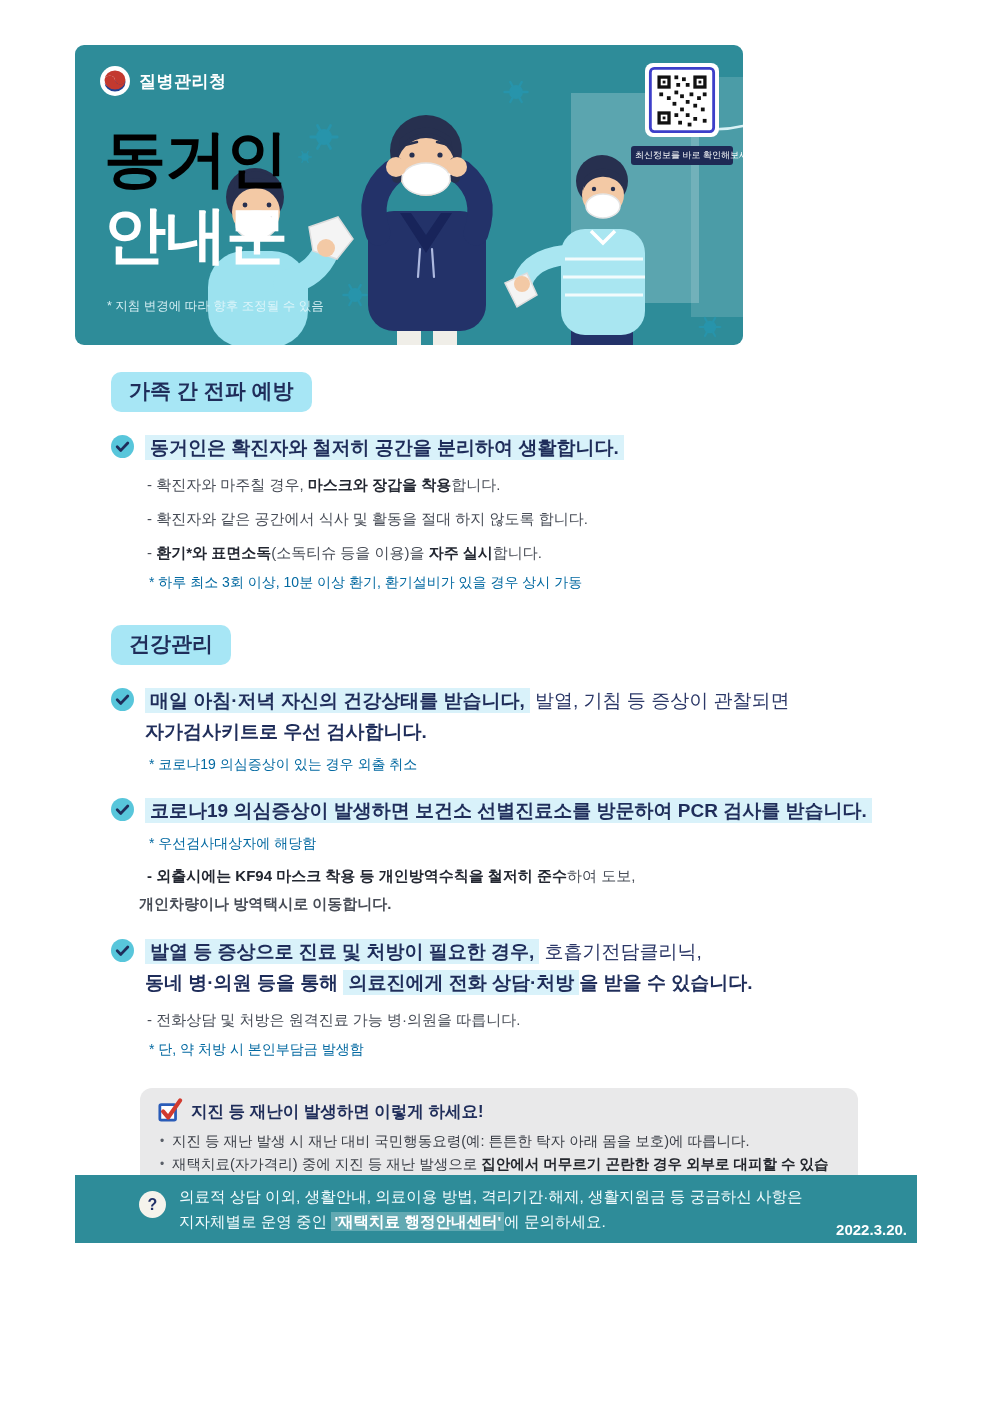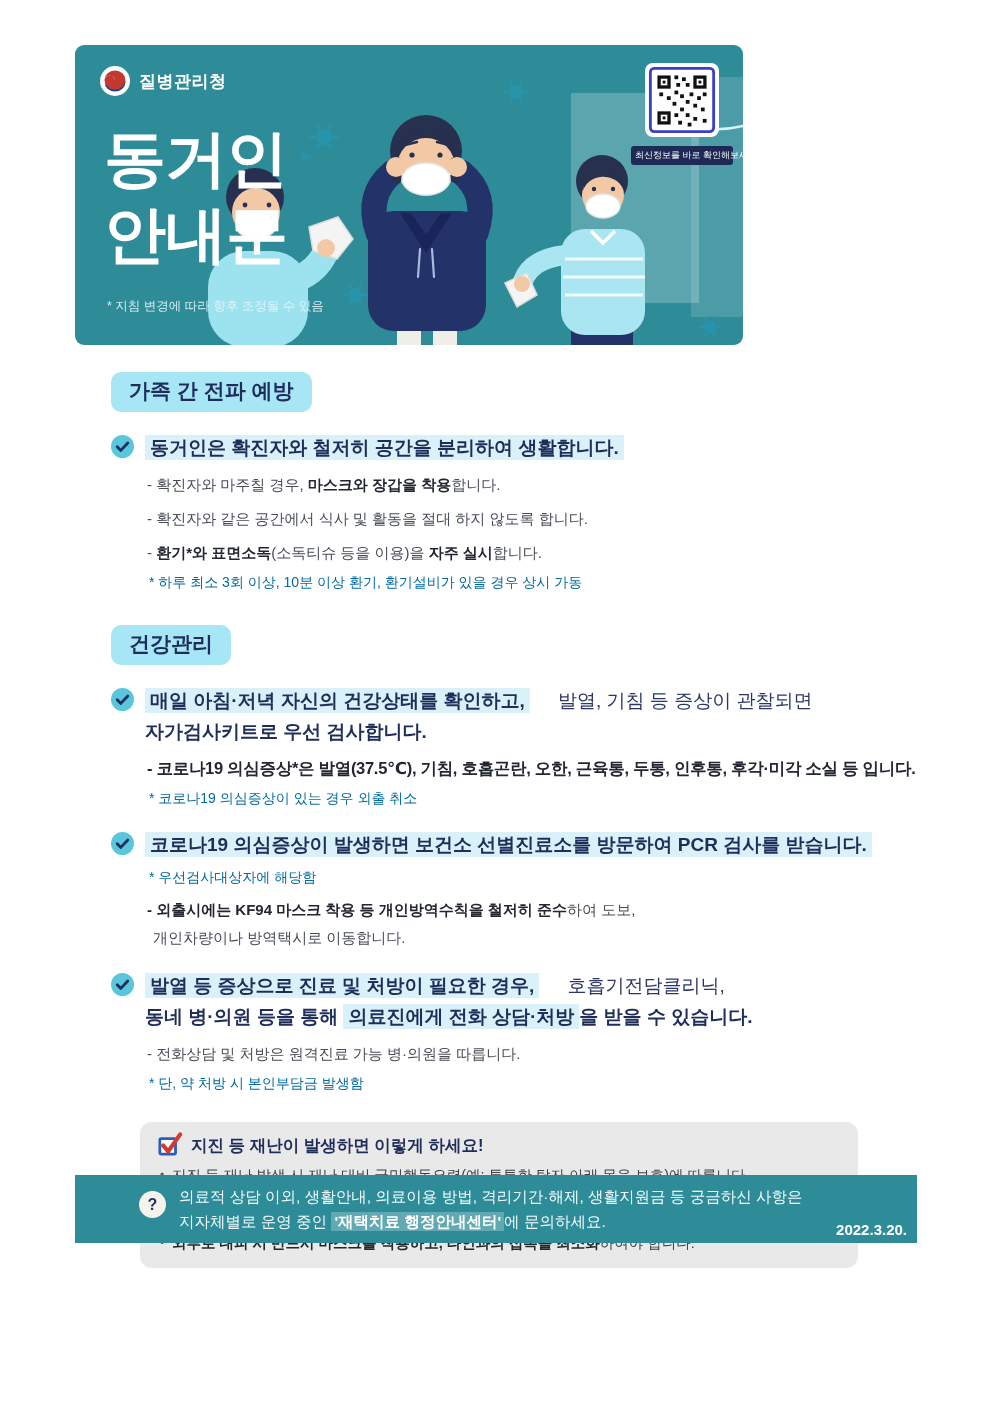--- a/index.html
+++ b/index.html
@@ -11,46 +11,46 @@
   }
 
   
   .banner {
     position:absolute; left:75px; top:45px; width:668px; height:300px;
     background:#2E8C99; border-radius:9px; overflow:hidden;
   }
   .logo-row { position:absolute; left:25px; top:21px; display:flex; align-items:center; gap:9px; z-index:5; }
   .logo-row .agency { color:#ffffff; font-size:17px; font-weight:700; letter-spacing:.5px; }
   .banner-title { position:absolute; left:29px; top:76px; z-index:4; font-weight:800; font-size:62px; line-height:76px; letter-spacing:-1px; }
-  .banner-title .t1 { color:#ffffff; display:block; }
+  .banner-title .t1 { color:#000000; display:block; }
   .banner-title .t2 { color:#ffffff; display:block; }
   .banner-note { position:absolute; left:32px; top:253px; z-index:4; color:rgba(226,246,251,.92); font-size:12.5px; }
   .illus { position:absolute; right:0; bottom:0; width:560px; height:300px; z-index:1; }
 
   .qr-wrap { position:absolute; right:10px; top:18px; z-index:6; width:102px; text-align:center;margin-left:14px; }
   .qr-box { width:74px; height:74px; margin:0 auto; background:#ffffff; border-radius:8px; padding:3px; }
   .qr-caption { margin-top:9px; background:#1E2A55; color:#ffffff; font-size:9px; padding:3px 4px; border-radius:3px; white-space:nowrap; }
 
   
   .content { position:absolute; left:111px; top:372px; width:812px; }
   .badge {
     display:inline-block; background:#A7E6F5; color:#1F2D5A;
     font-size:21px; font-weight:800; padding:5px 18px 7px; border-radius:10px;
   }
   .badge.second { margin-top:32px; }
 
   .check-row { display:flex; align-items:flex-start; gap:11px; margin-top:20px; }
   .check-row .ci { flex:0 0 23px; margin-top:3px; }
   .lead { font-size:19px; line-height:31px; color:#1F2D5A; font-weight:800; }
-  .lead .plain { font-weight:400; color:#2B3767;padding-left:23px; }
+  .lead .plain { font-weight:400; color:#2B3767; }
   .hl { background:#D9F2FA; padding:2px 5px; }
 
   .sub  { margin:9px 0 0 36px; font-size:15px; line-height:25px; color:#474C56; }
   .sub b, .sub .b { font-weight:700; color:#222630; }
-  .sub.indent2 { margin-left:42px; margin-top:3px; }
+  .sub.indent2 { margin-left:28px; margin-top:3px;font-weight:bold; }
   .sub.boldline { font-size:16.5px; color:#222630; font-weight:700; letter-spacing:-0.3px; }
   .note { margin:7px 0 0 38px; font-size:14px; line-height:21px; color:#0369a1; }
 
   
   .disaster {
     margin:28px 0 0 29px; width:718px; background:#E9E9EA; border-radius:12px;
     padding:13px 20px 14px 18px;
   }
   .disaster-title { display:flex; align-items:flex-start; gap:9px; font-size:16.5px; font-weight:800; color:#1F2D5A; }
   .disaster-title .cbi { flex:0 0 24px; margin-top:-2px; }
@@ -244,25 +244,24 @@
     
     <div><div class="badge second">건강관리</div></div>
 
     
     <div class="check-row">
       <svg class="ci" width="23" height="23" viewBox="0 0 23 23">
         <circle cx="11.5" cy="11.5" r="11.5" fill="#58C6DB"></circle>
         <path d="M6.2 11.8 l3.6 3.6 7 -7.4" stroke="#1F2D5A" stroke-width="2.8" fill="none" stroke-linecap="round" stroke-linejoin="round"></path>
       </svg>
       <div class="lead">
-        <div><span class="hl">매일 아침·저녁 자신의 건강상태를 확인하고,</span><span class="plain"> 발열, 기침 등 증상이 관찰되면</span></div>
+        <div><span class="hl">매일 아침·저녁 자신의 건강상태를 받습니다,</span><span class="plain"> 발열, 기침 등 증상이 관찰되면</span></div>
         <div>자가검사키트로 우선 검사합니다.</div>
       </div>
     </div>
-    <div class="sub boldline">- 코로나19 의심증상*은 발열(37.5℃), 기침, 호흡곤란, 오한, 근육통, 두통, 인후통, 후각·미각 소실 등 입니다.</div>
     <div class="note">* 코로나19 의심증상이 있는 경우 외출 취소</div>
 
     
     <div class="check-row">
       <svg class="ci" width="23" height="23" viewBox="0 0 23 23">
         <circle cx="11.5" cy="11.5" r="11.5" fill="#58C6DB"></circle>
         <path d="M6.2 11.8 l3.6 3.6 7 -7.4" stroke="#1F2D5A" stroke-width="2.8" fill="none" stroke-linecap="round" stroke-linejoin="round"></path>
       </svg>
       <div class="lead">
         <span class="hl">코로나19 의심증상이 발생하면 보건소 선별진료소를 방문하여  PCR 검사를 받습니다.</span>

